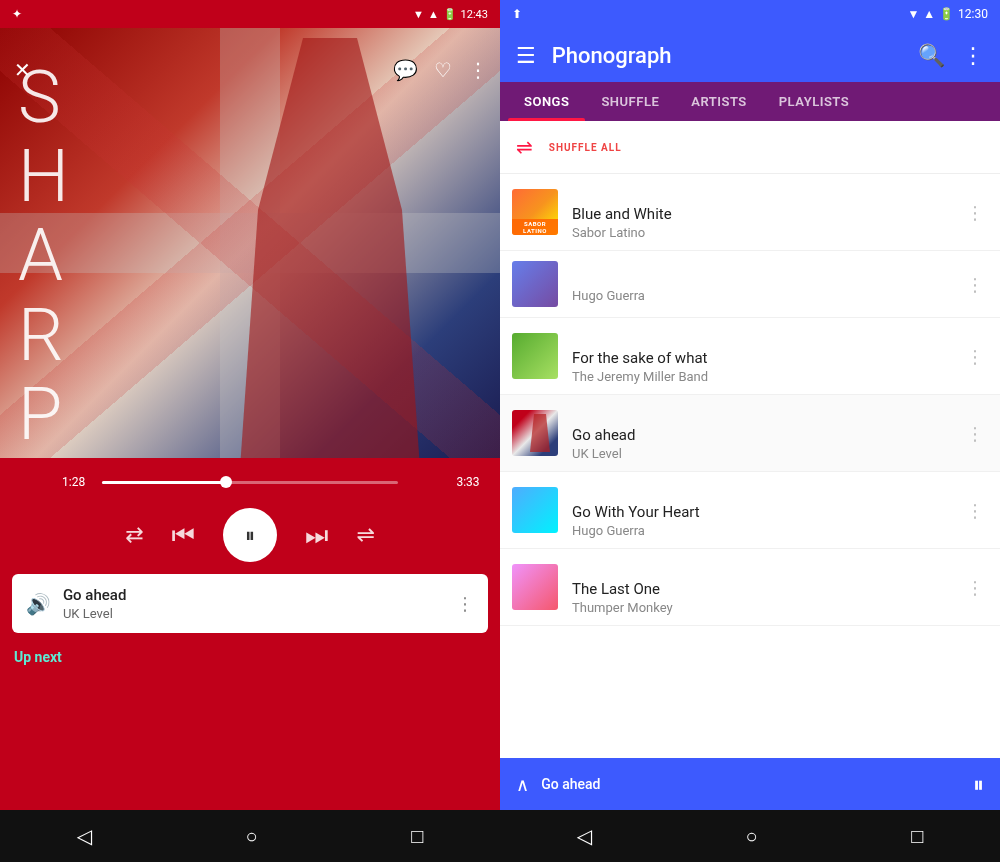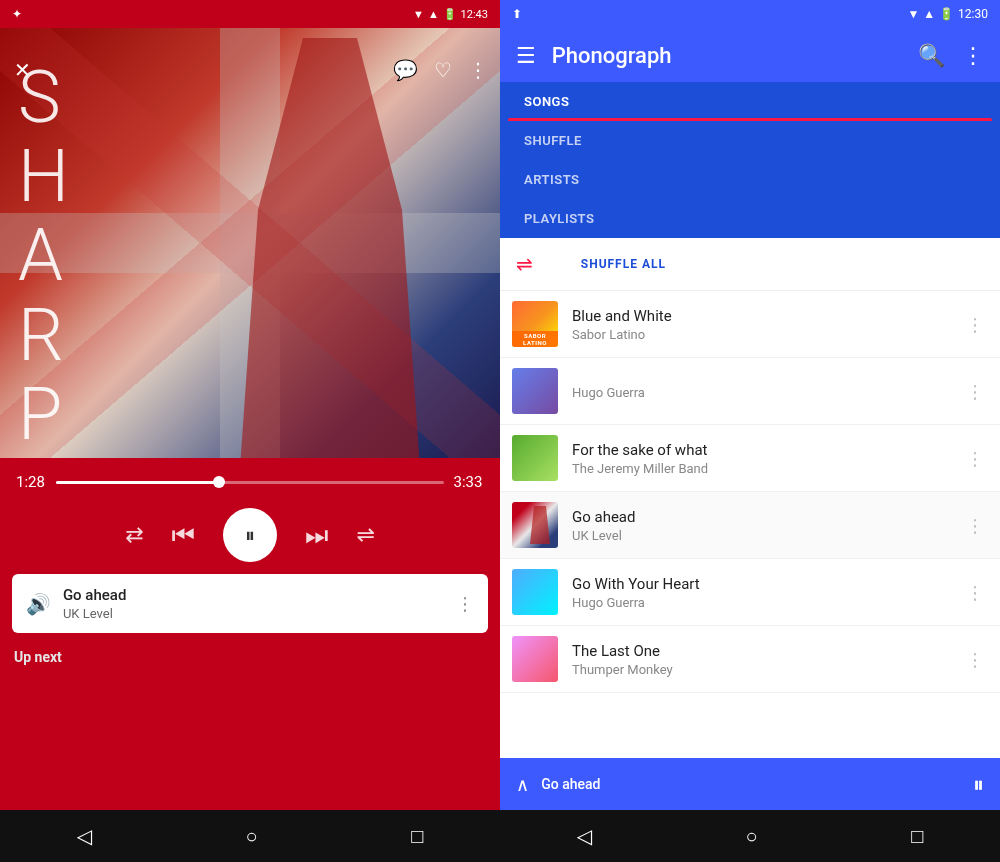--- a/index.html
+++ b/index.html
@@ -101,22 +101,23 @@
       padding: 0 16px;
       display: flex;
       align-items: center;
       gap: 8px;
       height: 36px;
       margin-top: 6px;
     }
 
     .time-label {
       color: white;
-      font-size: 15px;
+      font-size: 12px;
       min-width: 32px;
+      margin-left: 46px;
     }
 
     .progress-track {
       flex: 1;
       height: 3px;
       background: rgba(255,255,255,0.4);
       position: relative;
       border-radius: 2px;
     }
 
@@ -204,21 +205,21 @@
 
     .more-icon-card {
       color: #888;
       font-size: 18px;
     }
 
     .up-next-label {
       padding: 8px 14px 4px;
       font-size: 14px;
       font-weight: 700;
-      color: #e5e5e5;
+      color: #5eead4;
     }
 
     .nav-bar-left {
       background: #111;
       height: 52px;
       display: flex;
       align-items: center;
       justify-content: space-around;
     }
 
@@ -272,24 +273,23 @@
       flex: 1;
     }
 
     .app-bar-icon {
       color: white;
       font-size: 22px;
       cursor: pointer;
     }
 
     .tabs-bar {
-      background: #1d4ed8;
+      background: #701a75;
       display: flex;
       padding: 0 8px;
-      flex-direction: column;
     }
 
     .tab {
       padding: 12px 16px;
       color: rgba(255,255,255,0.75);
       font-size: 13px;
       font-weight: 600;
       letter-spacing: 0.5px;
       cursor: pointer;
       position: relative;
@@ -317,25 +317,24 @@
       gap: 16px;
       border-bottom: 1px solid #eee;
     }
 
     .shuffle-all-icon {
       color: #ff1744;
       font-size: 20px;
     }
 
     .shuffle-all-label {
-      color: #1d4ed8;
-      font-size: 12px;
+      color: #ef4444;
+      font-size: 10px;
       font-weight: 700;
       letter-spacing: 1px;
-      margin-left: 32px;
     }
 
     .songs-list {
       flex: 1;
       overflow-y: auto;
     }
 
     .song-item {
       display: flex;
       align-items: center;
@@ -365,20 +364,21 @@
       right: 8px;
       top: 4px;
       width: 20px;
       height: 38px;
       background: rgba(180, 30, 30, 0.7);
       clip-path: polygon(20% 0%, 80% 0%, 100% 100%, 0% 100%);
     }
 
     .song-info {
       flex: 1;
+      margin-top: 21px;
     }
 
     .song-title {
       font-size: 15px;
       color: #222;
       font-weight: 400;
     }
 
     .song-artist {
       font-size: 13px;

